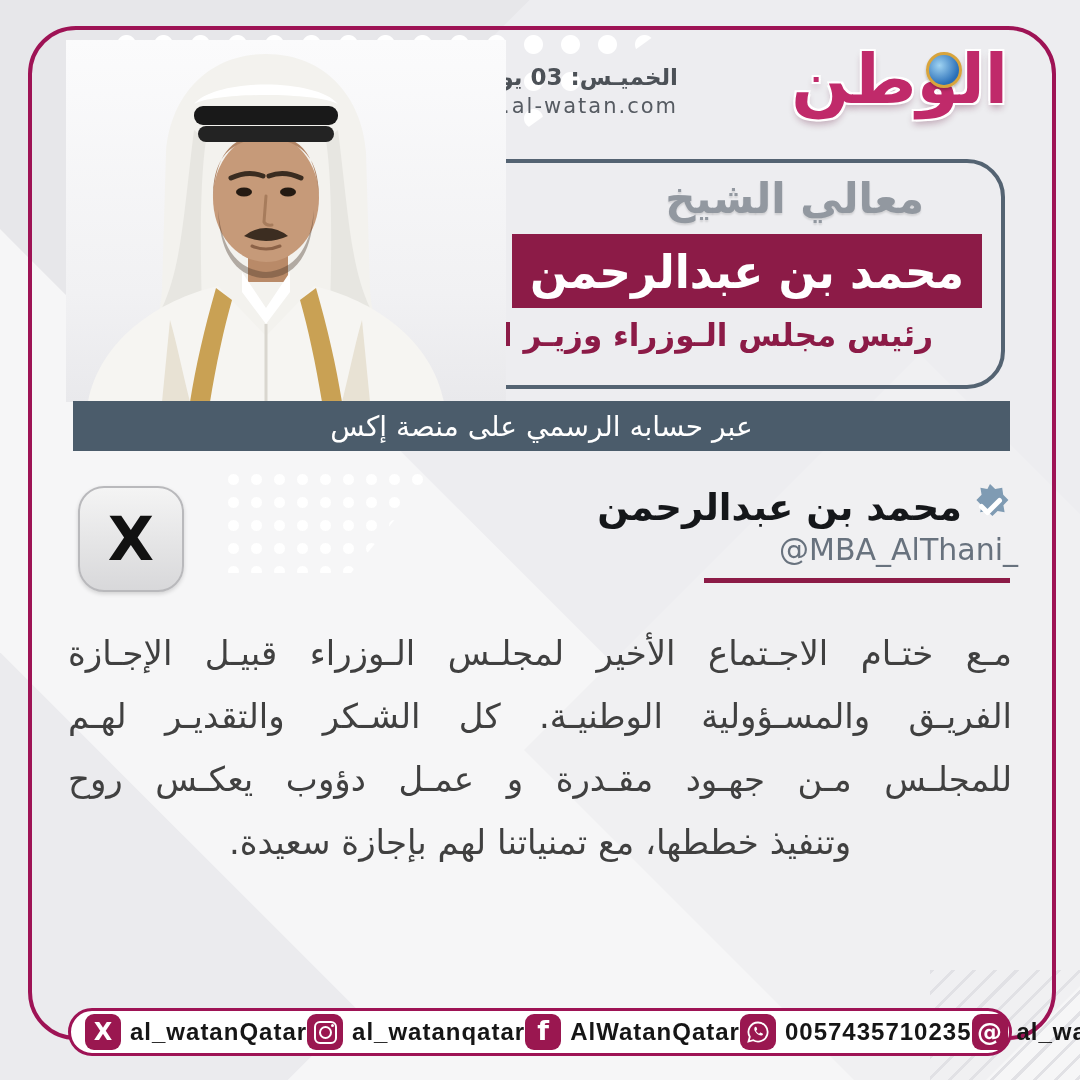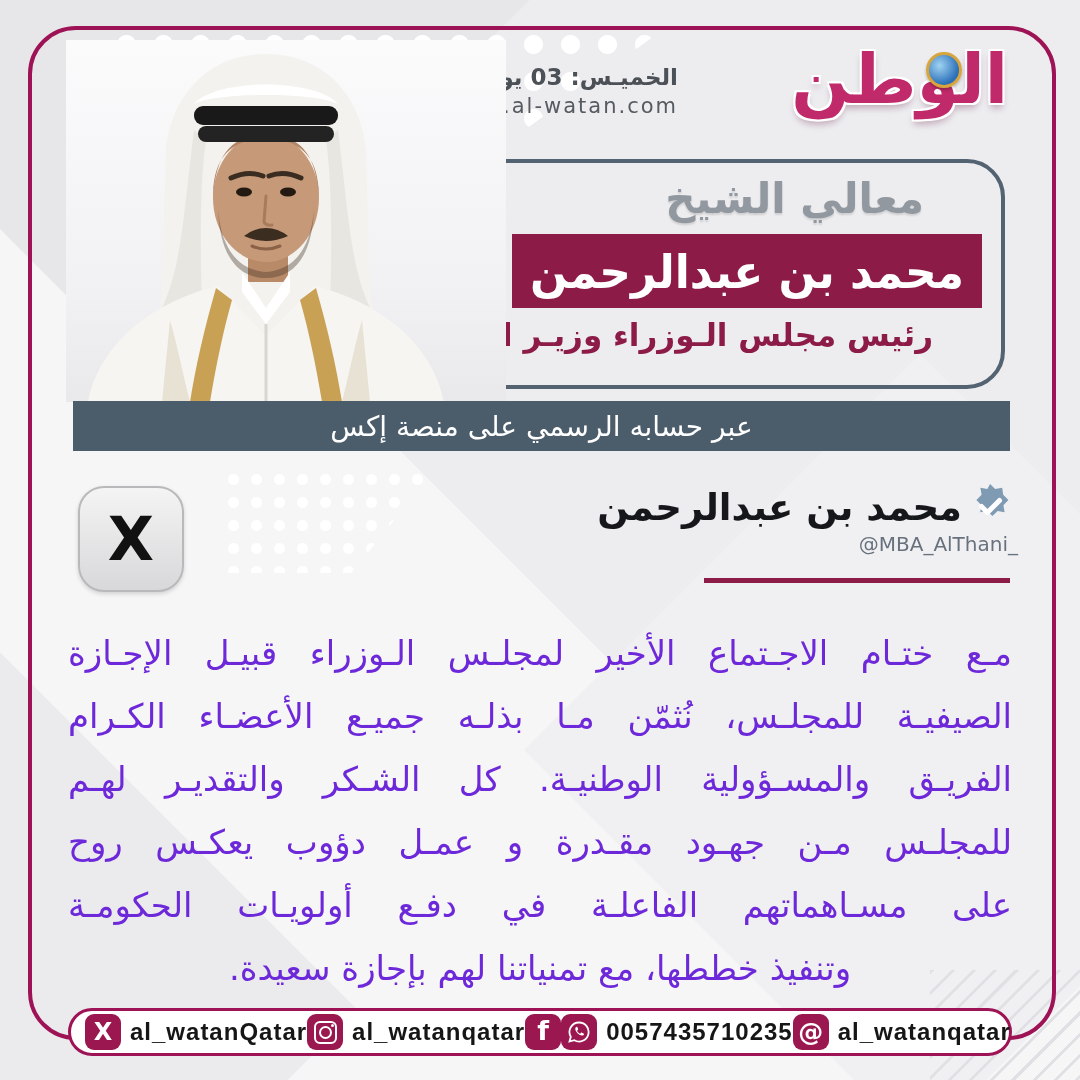--- a/index.html
+++ b/index.html
@@ -53,25 +53,25 @@
   .srcbar span{color:#fff;font-size:28px;direction:rtl;}
   
   .xbig{position:absolute;left:78px;top:486px;width:102px;height:102px;border-radius:26px;
     background:linear-gradient(180deg,#f4f4f4,#d8d8da);border:2px solid #b9b9bc;z-index:3;
     display:flex;align-items:center;justify-content:center;box-shadow:0 2px 4px rgba(0,0,0,.15);}
   .xbig span{font-size:60px;font-weight:bold;color:#111;}
   .acc-name{position:absolute;top:486px;right:118px;z-index:3;direction:rtl;
     font-size:37px;font-weight:bold;color:#15171a;}
   .badge{position:absolute;left:966px;top:482px;width:48px;height:48px;z-index:3;}
   .acc-handle{position:absolute;top:532px;right:62px;z-index:3;
-    font-size:20px;color:#68727e;margin-left:32px;}
+    font-size:30px;color:#68727e;margin-left:32px;}
   .underline{position:absolute;left:704px;top:578px;width:306px;height:5px;background:#8c1b47;z-index:3;}
   
   .tweet{position:absolute;left:68px;top:622px;width:944px;z-index:3;direction:rtl;
-    color:#6d28d9;font-size:34px;}
+    color:#404040;font-size:34px;}
   .t-line{height:63px;line-height:63px;text-align:justify;text-align-last:justify;white-space:nowrap;}
   .t-last{text-align:right;text-align-last:center;}
   
   .pill{position:absolute;left:68px;top:1008px;width:944px;height:48px;background:#fff;
     border:3px solid #9e1355;border-radius:26px;z-index:5;box-sizing:border-box;
     display:flex;align-items:center;justify-content:space-between;padding:0 14px;}
   .soc{display:flex;align-items:center;gap:9px;}
   .soc .sq{width:36px;height:36px;border-radius:9px;background:#9a1750;
     display:flex;align-items:center;justify-content:center;flex:0 0 auto;}
   .soc .lbl{font-size:24px;font-weight:bold;color:#161616;letter-spacing:1px;font-family:"Liberation Sans",sans-serif;text-align:right;}
@@ -163,44 +163,43 @@
   <div class="acc-name">محمد بن عبدالرحمن</div>
   <svg class="badge" viewBox="0 0 48 48">
     <path d="M24 2l5.2 5 7-1.2 1 7 5.2 5.2-5 5.2 1.2 7-7-1.2-5.2 5-5.2-5-7 1.2 1.2-7-5-5.2 5.2-5.2-1.2-7 7 1.2z" fill="#7f9bb3"></path>
     <path d="M15.5 24.5l6 6 12-12" stroke="#fff" stroke-width="5" fill="none" stroke-linecap="round" stroke-linejoin="round"></path>
   </svg>
   <div class="acc-handle">@MBA_AlThani_</div>
   <div class="underline"></div>
 
   <div class="tweet" lang="ar">
     <div class="t-line">مـع ختـام الاجـتماع الأخير لمجلـس الـوزراء قبيـل الإجـازة</div>
-    <div class="t-line">الصيفيـة للمجلـس، نُثمّن مـا بذلـه جميـع الأعضـاء الكـرام</div>
     <div class="t-line">الفريـق والمسـؤولية الوطنيـة. كل الشـكر والتقديـر لهـم</div>
     <div class="t-line">للمجلـس مـن جهـود مقـدرة و عمـل دؤوب يعكـس روح</div>
-    <div class="t-line">على مسـاهماتهم الفاعلـة في دفـع أولويـات الحكومـة</div>
     <div class="t-line t-last">وتنفيذ خططها، مع تمنياتنا لهم بإجازة سعيدة.</div>
   </div>
 
   <div class="pill">
     <div class="soc">
       <span class="sq">
           <span class="gx">X</span>
         </span>
       <span class="lbl">al_watanQatar</span>
     </div>
     <div class="soc">
       <span class="sq">
           <span class="ig-cam"></span>
         </span>
       <span class="lbl">al_watanqatar</span>
     </div>
     <div class="soc">
       <span class="sq">
           <span class="gf">f</span>
         </span>
+      <span class="lbl">AlWatanQatar</span>
     </div>
     <div class="soc">
       <span class="sq">
         <svg width="24" height="24" viewBox="0 0 24 24">
           <path d="M12 2.5a9.5 9.5 0 0 0-8.2 14.3L2.5 21.5l4.8-1.3A9.5 9.5 0 1 0 12 2.5z" fill="none" stroke="#fff" stroke-width="1.8"></path>
           <path d="M8.6 7.4c.4-.9 1.7-.8 2 .1l.5 1.4c.15.4 0 .85-.3 1.1l-.75.65c.55 1.3 1.75 2.5 3.05 3.05l.65-.75c.25-.3.7-.45 1.1-.3l1.4.5c.9.3 1 1.6.1 2-.95.45-2.1.5-3.35-.1-1.8-.85-3.4-2.45-4.25-4.25-.6-1.25-.55-2.4-.15-3.35z" fill="#fff"></path>
         </svg>
       </span>
       <span class="lbl">0057435710235</span>
     </div>

